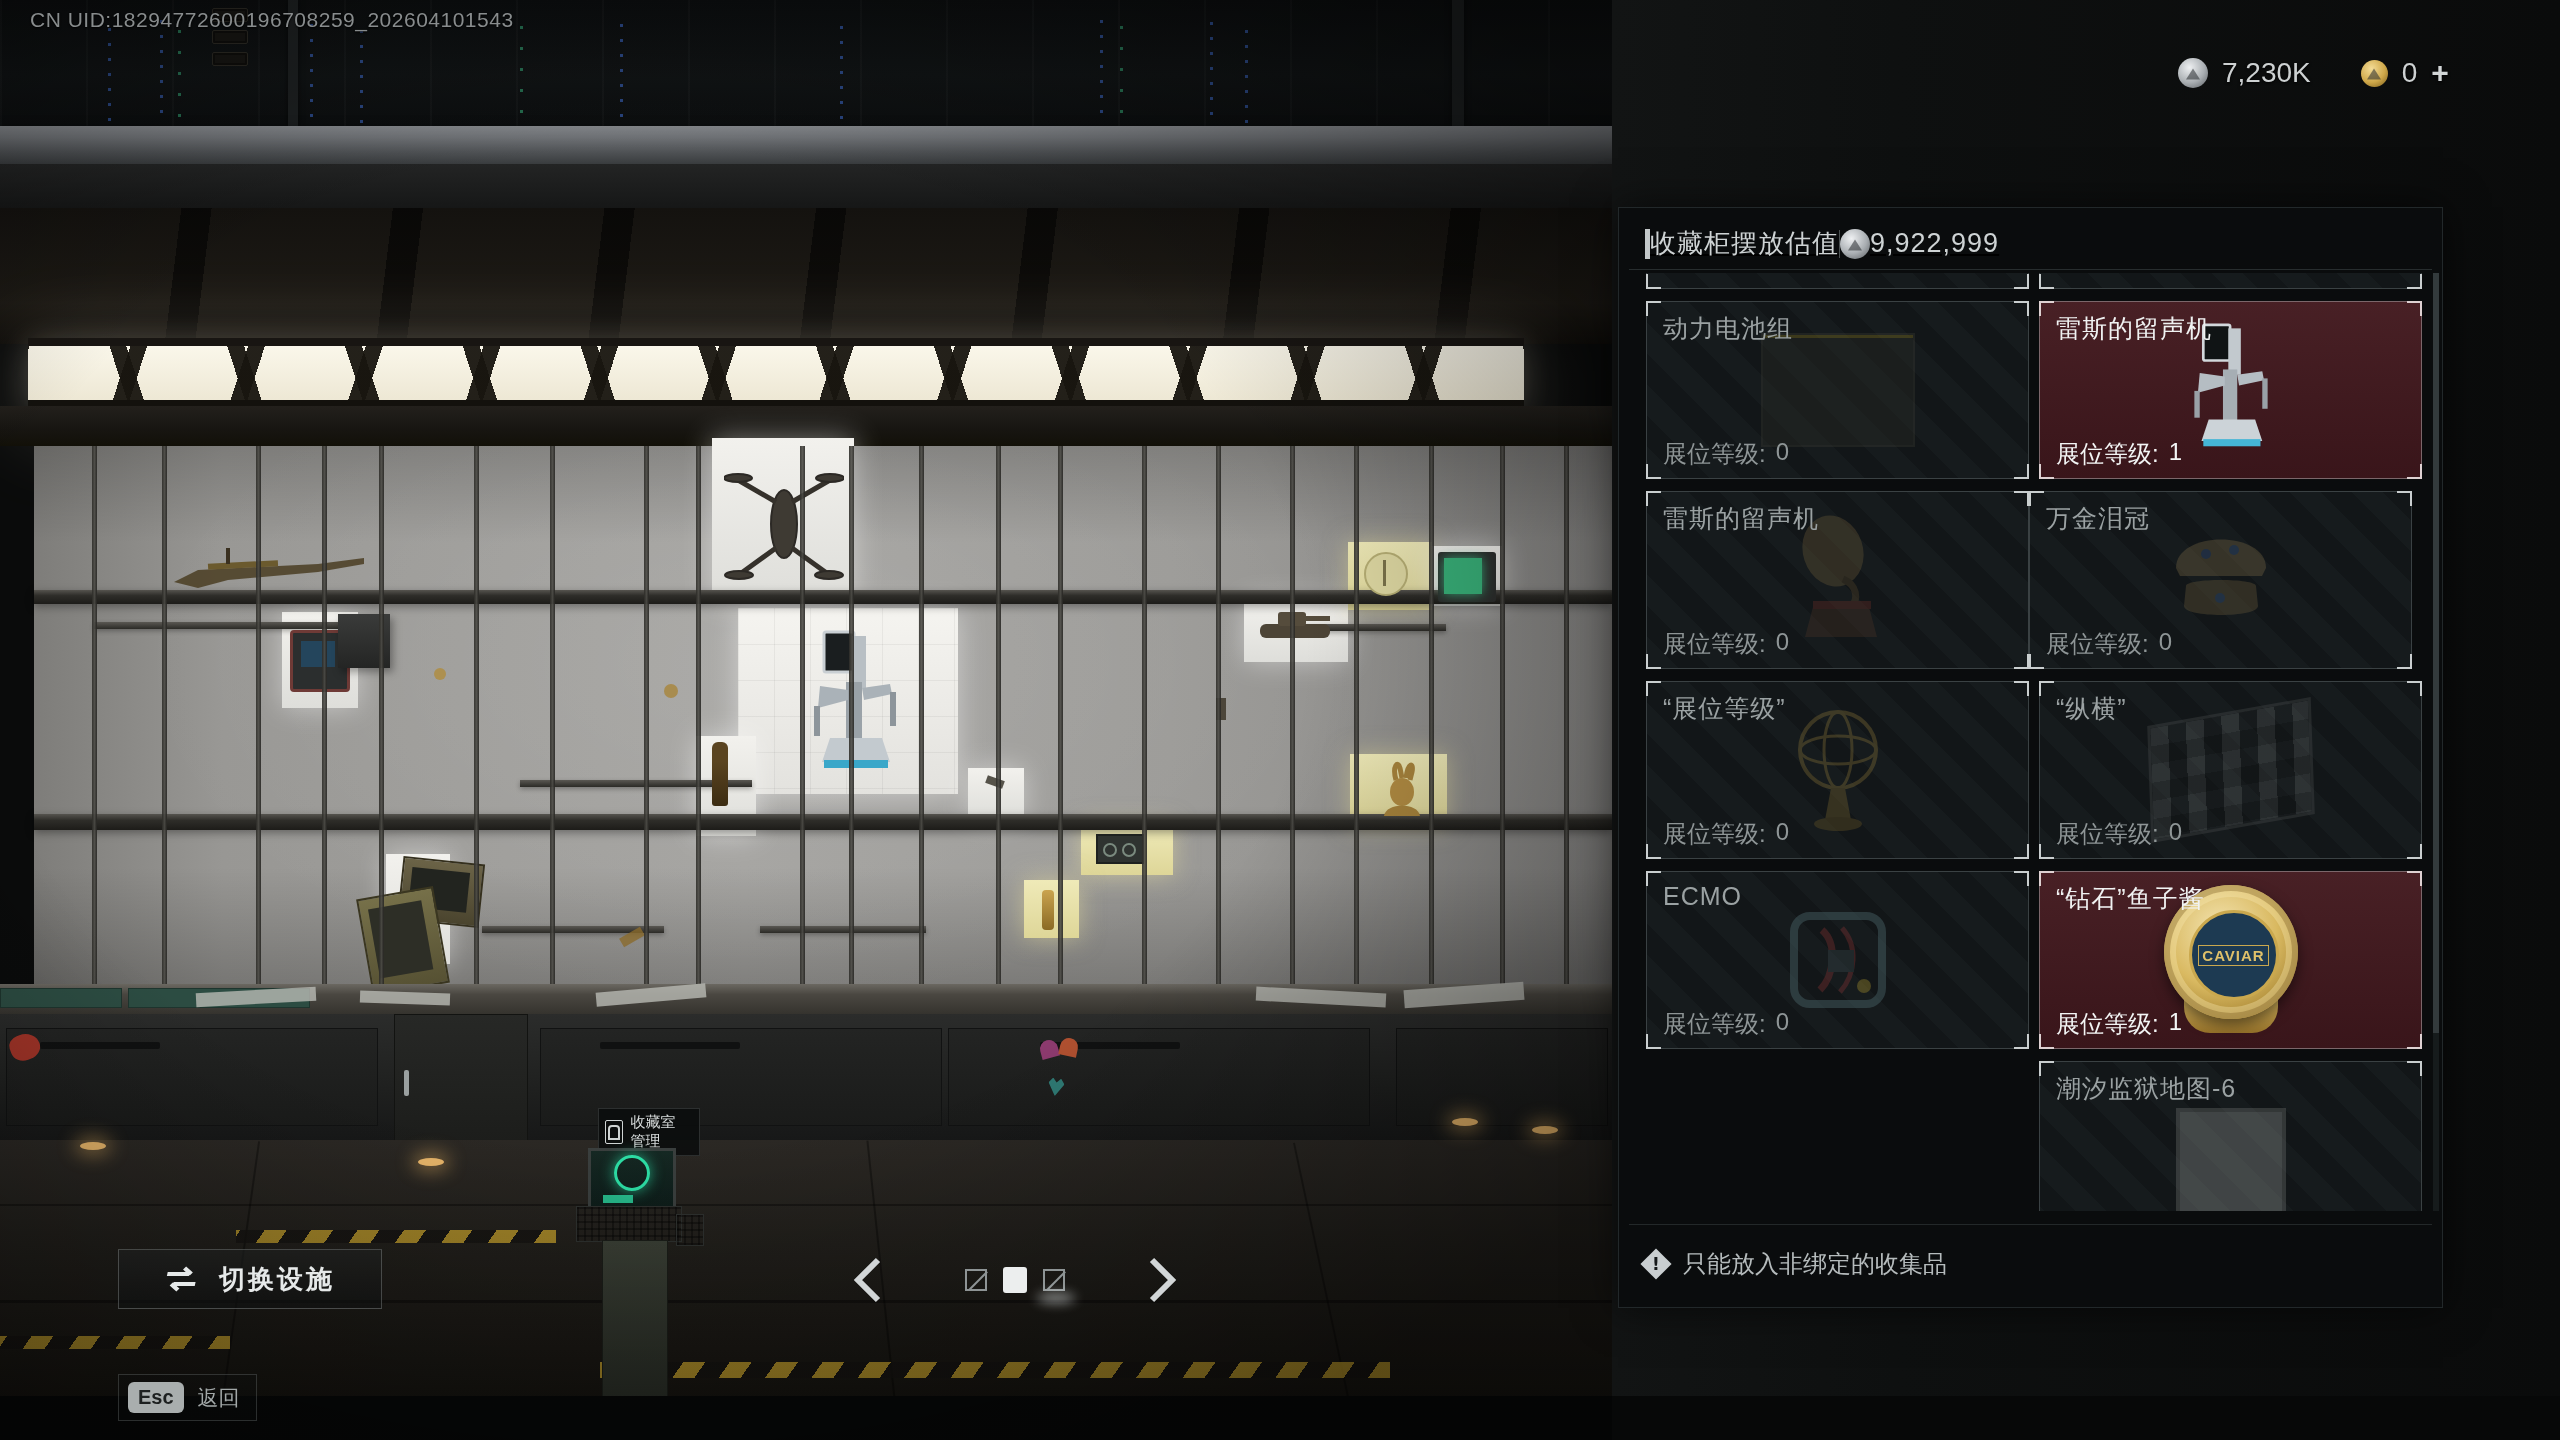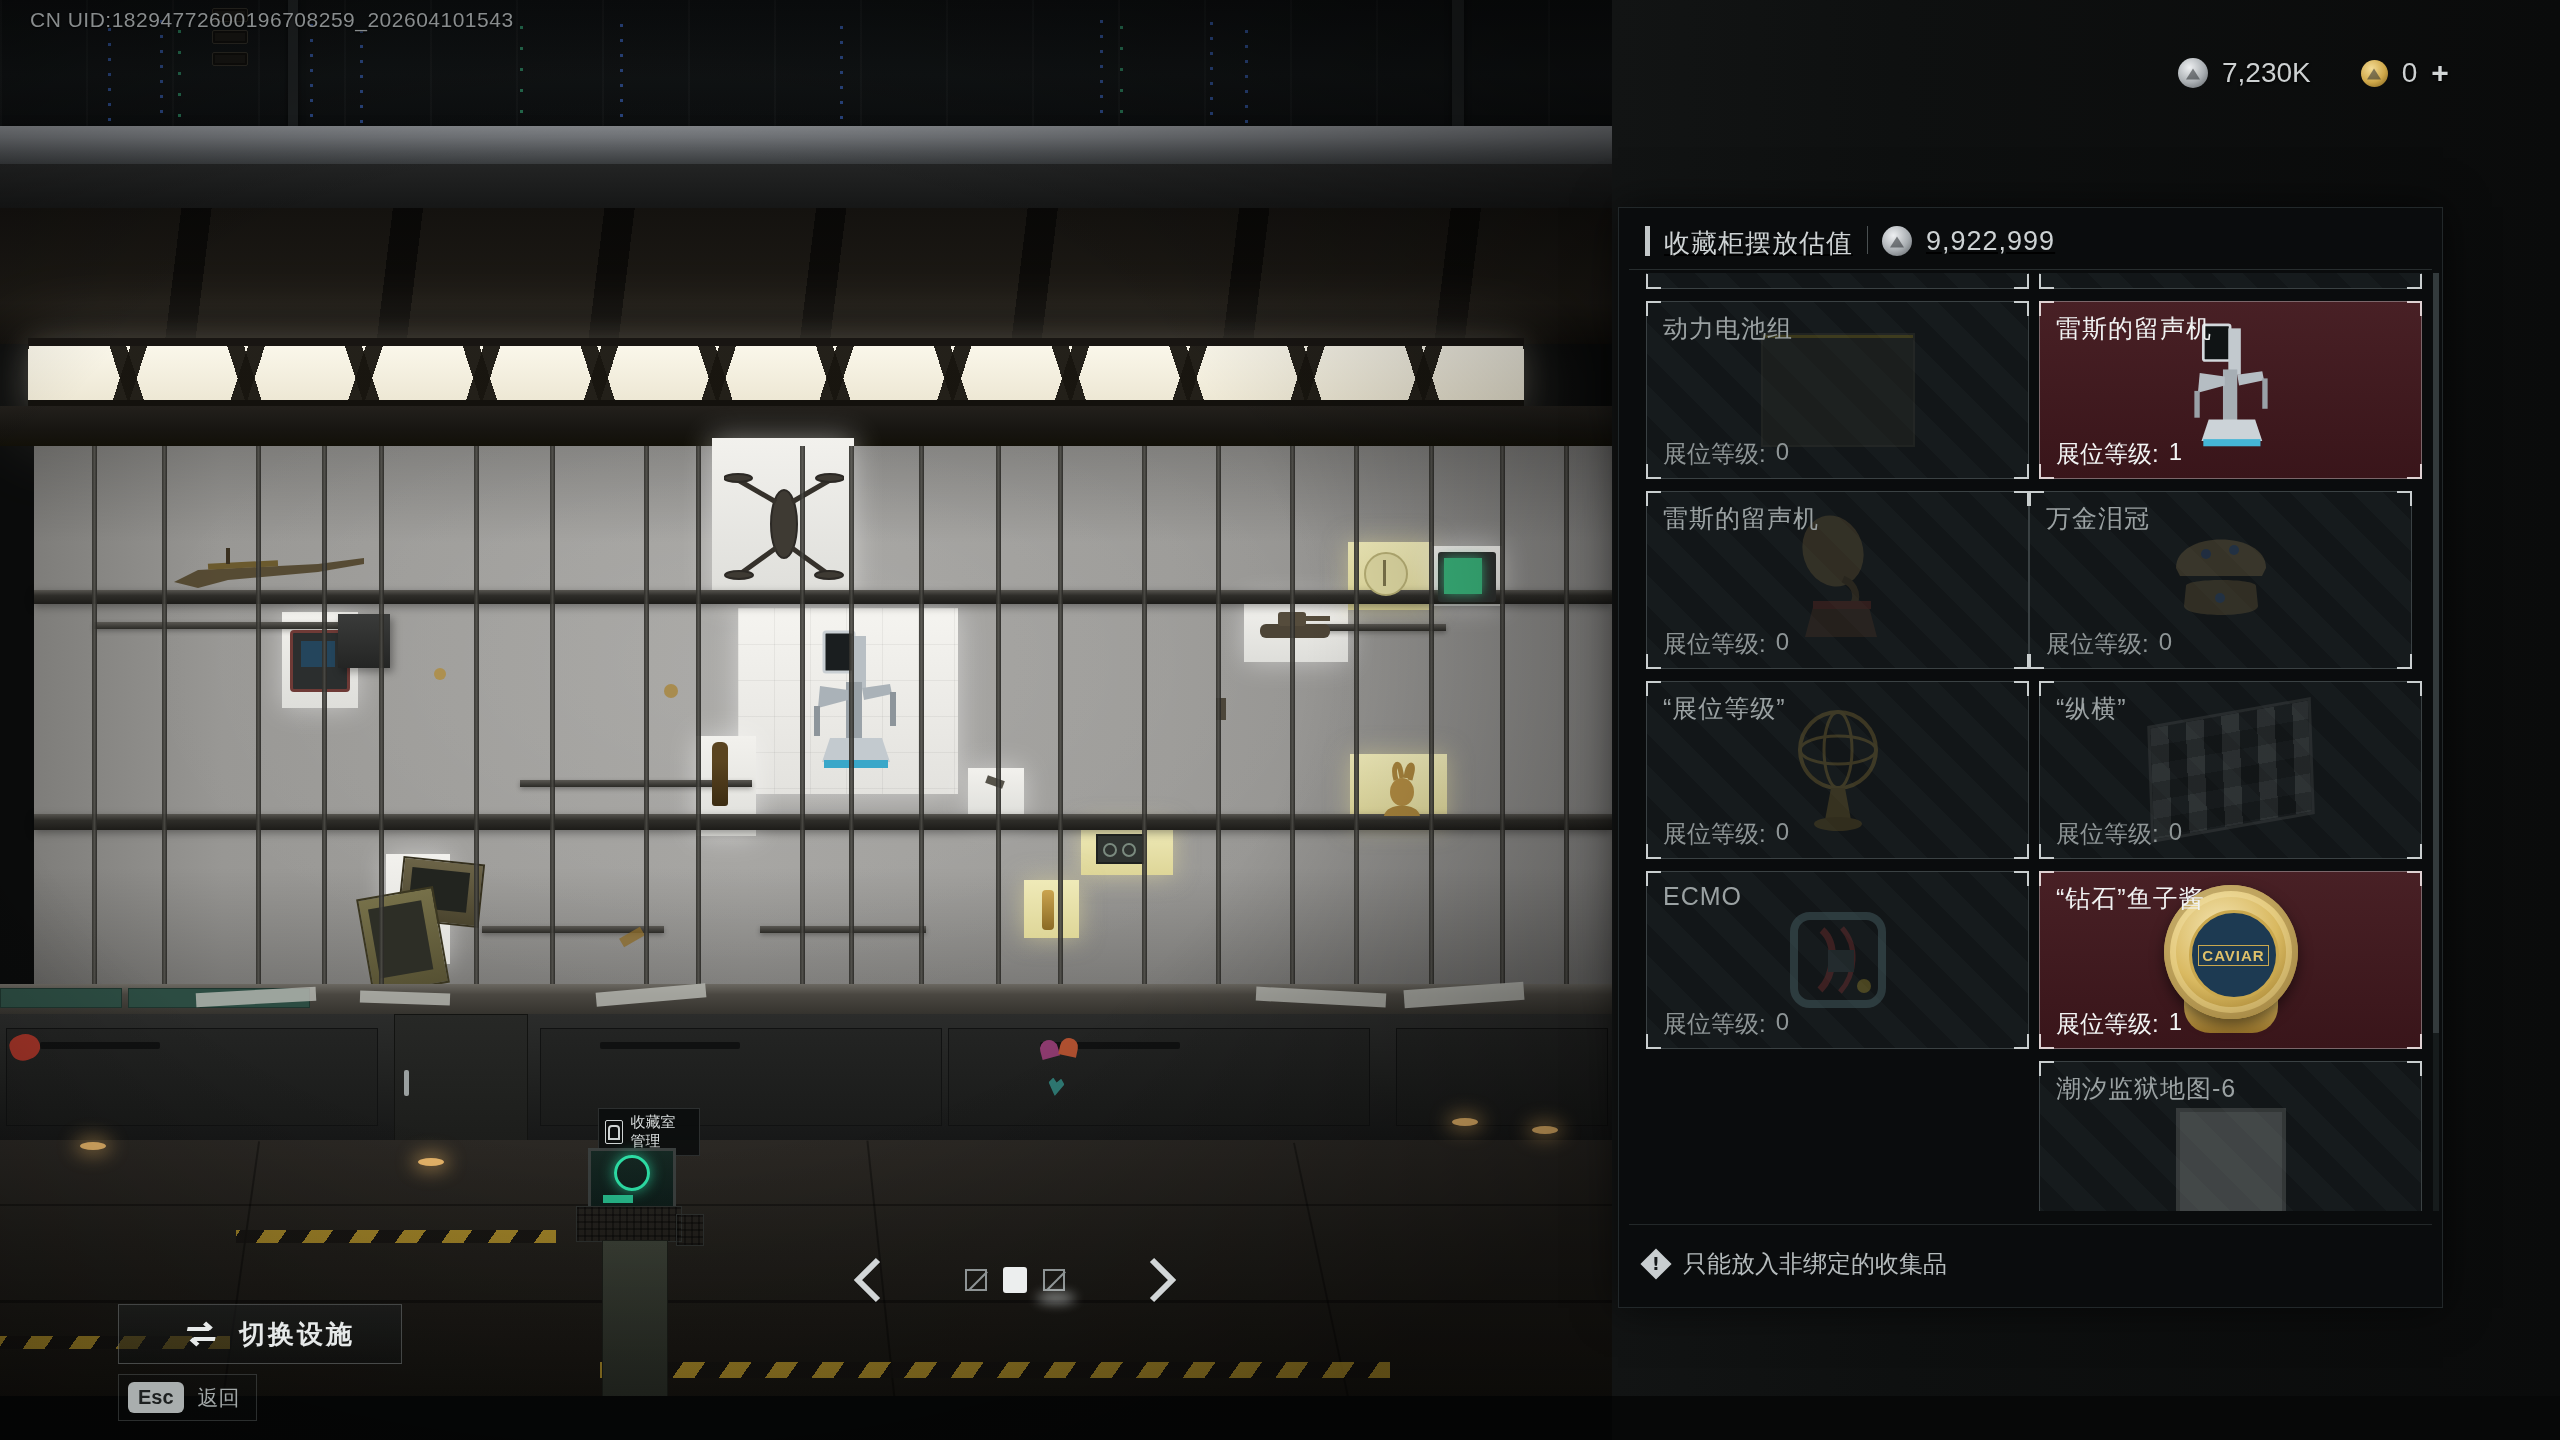--- a/index.html
+++ b/index.html
@@ -86,21 +86,21 @@
   .coin.silver{background:radial-gradient(circle at 38% 32%,#eef0f2,#a9aeb2 55%,#696e72 90%);}
   .coin.gold{background:radial-gradient(circle at 38% 32%,#f4dc96,#cfa84a 55%,#8a6a22 90%);}
   .coin .glyph{position:absolute;left:50%;top:54%;transform:translate(-50%,-50%);width:0;height:0;
     border-left:7px solid transparent;border-right:7px solid transparent;border-bottom:11px solid rgba(40,44,48,.55);}
   .plus-btn{color:#d2d6d7;font-size:30px;font-weight:bold;cursor:pointer;}
   .trim-line{left:2040px;top:120px;width:560px;height:2px;background:linear-gradient(90deg,transparent,#3e4243 30%,#3e4243);transform:rotate(7deg);}
 
   
   .panel{left:1618px;top:207px;width:823px;height:1099px;background:rgba(10,13,14,.96);
     border:1px solid #22282a;box-shadow:0 0 40px rgba(0,0,0,.6);}
-  .p-header{position:absolute;left:26px;top:18px;display:flex;align-items:flex-start;gap:14px;text-decoration:underline;}
+  .p-header{position:absolute;left:26px;top:18px;display:flex;align-items:center;text-decoration:underline;}
   .p-accent{width:5px;height:30px;background:#c3c8c9;}
   .p-title{font-size:26px;color:#ced3d4;letter-spacing:1px;}
   .p-sep{width:1px;height:28px;background:#4a5051;}
   .p-value{font-size:27px;color:#ced3d4;letter-spacing:1px;}
   .p-divider{position:absolute;left:10px;top:61px;width:803px;height:1px;background:#272d2e;}
   .viewport{position:absolute;left:22px;top:65px;width:790px;height:938px;overflow:hidden;}
   .cell{position:absolute;width:383px;height:178px;border:1px solid #3a4143;box-sizing:border-box;
     background:repeating-linear-gradient(45deg,#161b1d 0 22px,#121618 22px 44px);--ck:#c9cecf;cursor:pointer;}
   .cell.placed{background:linear-gradient(180deg,#482025,#39151a);border-color:#7b666a;--ck:#ded1d2;}
   .cell.sliver{height:16px;border-top:none;background:repeating-linear-gradient(45deg,#161b1d 0 22px,#121618 22px 44px);}
@@ -128,22 +128,22 @@
   .caviar-top{position:absolute;left:8px;top:0;width:134px;height:134px;border-radius:50%;
     background:radial-gradient(circle at 42% 34%,#f4e5b2,#d9b961 48%,#9c7929 85%);
     box-shadow:inset 0 0 0 6px rgba(120,90,30,.35),inset 0 0 0 12px rgba(250,235,180,.35),0 6px 14px rgba(0,0,0,.5);}
   .caviar-label{position:absolute;left:33px;top:25px;width:84px;height:84px;border-radius:50%;
     background:#1d3a52;border:3px solid #caa84e;display:flex;align-items:center;justify-content:center;}
   .caviar-label span{color:#dfc06a;font-size:15px;font-weight:bold;letter-spacing:1px;border:1px solid #caa84e;padding:1px 3px;}
   .caviar-body{position:absolute;left:28px;top:112px;width:94px;height:36px;border-radius:0 0 26px 26px;
     background:linear-gradient(180deg,#d6b560,#96722a);}
 
   
-  .switch-btn{left:118px;top:1304px;width:262px;height:58px;display:flex;align-items:center;justify-content:center;gap:16px;
-    background:linear-gradient(180deg,rgba(30,32,32,.55),rgba(14,16,16,.55));border:1px solid rgba(160,166,166,.35);cursor:pointer;padding-left:20px;}
+  .switch-btn{left:118px;top:1249px;width:262px;height:58px;display:flex;align-items:center;justify-content:center;gap:16px;
+    background:linear-gradient(180deg,rgba(30,32,32,.55),rgba(14,16,16,.55));border:1px solid rgba(160,166,166,.35);cursor:pointer;}
   .switch-label{font-size:26px;color:#e6e9e9;letter-spacing:3px;font-weight:bold;}
   .esc-group{left:118px;top:1374px;display:flex;align-items:center;gap:14px;
     border:1px solid rgba(140,146,146,.28);padding:7px 16px 7px 9px;cursor:pointer;background:rgba(12,14,14,.25);}
   .esc-key{background:#a9aeae;color:#1d2020;font-weight:bold;font-size:20px;border-radius:6px;padding:4px 10px;}
   .esc-back{font-size:21px;color:#a2a8a8;}
   .pager{left:850px;top:1250px;width:330px;height:60px;display:flex;align-items:center;justify-content:space-between;}
   .page-dots{display:flex;align-items:center;gap:16px;}
   .dot-sq{width:22px;height:22px;border:2px solid #8e9495;position:relative;box-sizing:border-box;cursor:pointer;}
   .dot-sq .slash{position:absolute;left:-2px;top:9px;width:26px;height:2px;background:#8e9495;transform:rotate(-45deg);}
   .dot-sq.active{background:#eceeee;border-color:#eceeee;border-radius:3px;width:24px;height:26px;}

